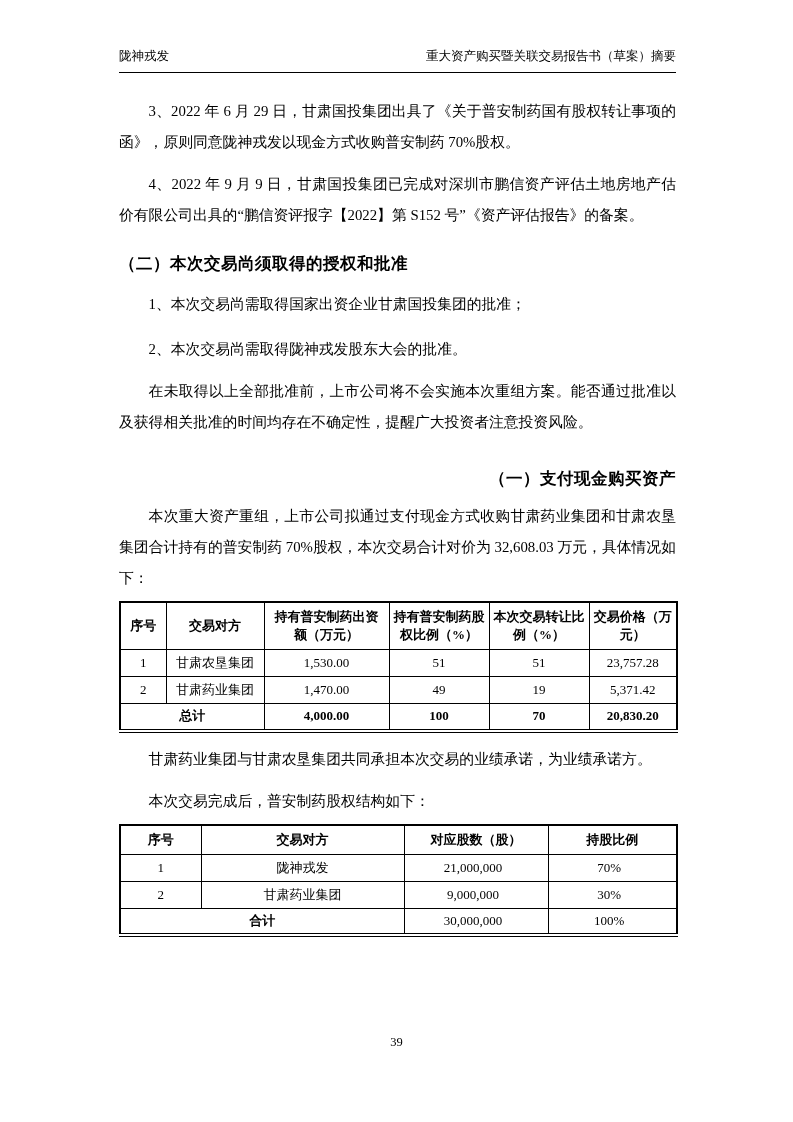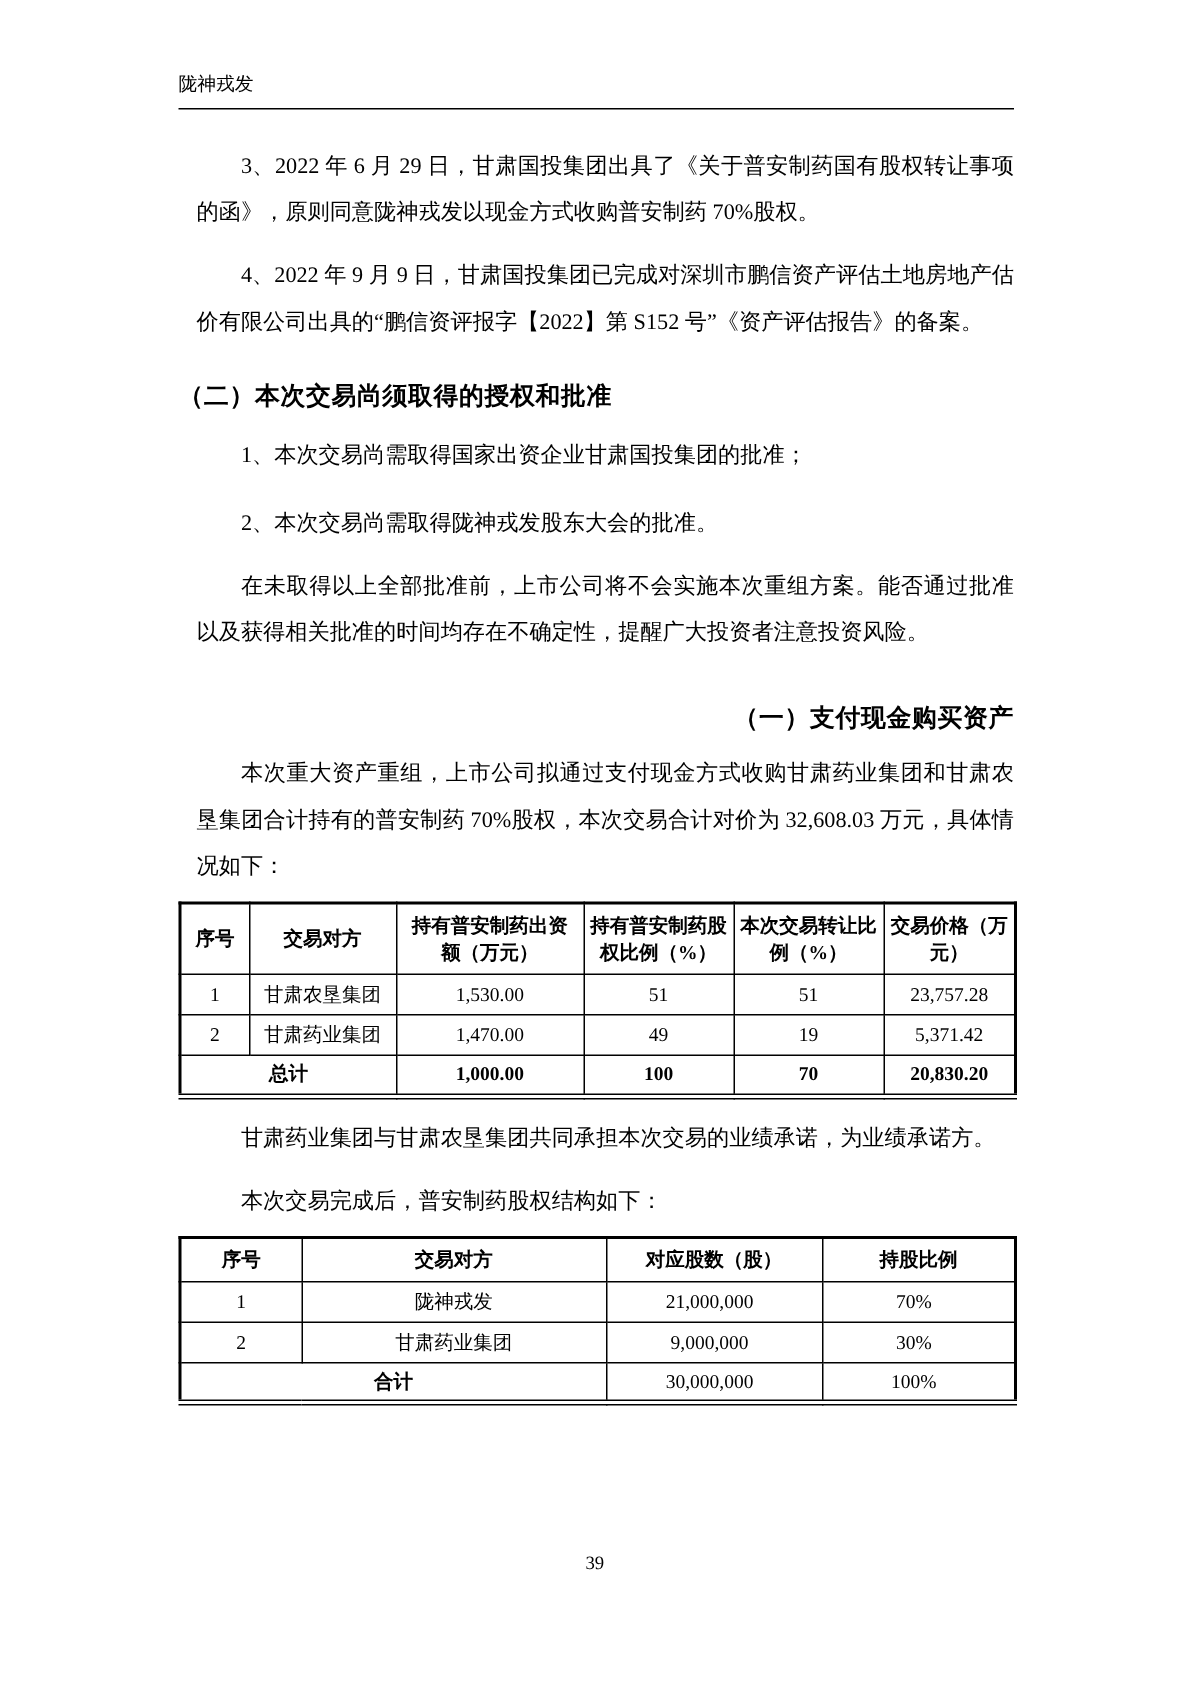--- a/index.html
+++ b/index.html
@@ -24,21 +24,21 @@
     font-size: 12.5px;
     padding-bottom: 7px;
     border-bottom: 1px solid #000;
   }
   
   p.body {
     font-size: 14.8px;
     line-height: 31px;
     text-align: justify;
     text-indent: 2em;
-    margin: 11px 0 0 12px;
+    margin: 11px 0 0 0;
   }
   p.first-after-header { margin-top: 23px; }
   p.item { margin-top: 14px; }
   
   .h-sub {
     font-family: "Liberation Sans", "DejaVu Sans", sans-serif;
     font-weight: bold;
     font-size: 16.5px;
     margin: 22px 0 0 0;
     letter-spacing: 0.5px;
@@ -88,20 +88,21 @@
     font-size: 12.5px;
   }
 </style>
 </head>
 <body>
 
 <div class="page">
 
   <div class="doc-header">
     <span>陇神戎发</span>
+    <span>重大资产购买暨关联交易报告书（草案）摘要</span>
   </div>
 
   <p class="body first-after-header">3、2022 年 6 月 29 日，甘肃国投集团出具了《关于普安制药国有股权转让事项的函》，原则同意陇神戎发以现金方式收购普安制药 70%股权。</p>
   <p class="body">4、2022 年 9 月 9 日，甘肃国投集团已完成对深圳市鹏信资产评估土地房地产估价有限公司出具的“鹏信资评报字【2022】第 S152 号”《资产评估报告》的备案。</p>
 
   <div class="h-sub">（二）本次交易尚须取得的授权和批准</div>
 
   <p class="body item">1、本次交易尚需取得国家出资企业甘肃国投集团的批准；</p>
   <p class="body item">2、本次交易尚需取得陇神戎发股东大会的批准。</p>
 
@@ -142,21 +143,21 @@
       <tr>
         <td>2</td>
         <td>甘肃药业集团</td>
         <td>1,470.00</td>
         <td>49</td>
         <td>19</td>
         <td class="r">5,371.42</td>
       </tr>
       <tr class="total-row">
         <td colspan="2" class="lbl">总计</td>
-        <td>1,000.00</td>
+        <td>4,000.00</td>
         <td>100</td>
         <td>70</td>
         <td class="r">20,830.20</td>
       </tr>
     </tbody>
   </table>
 
   <p class="body">甘肃药业集团与甘肃农垦集团共同承担本次交易的业绩承诺，为业绩承诺方。</p>
   <p class="body">本次交易完成后，普安制药股权结构如下：</p>
 

